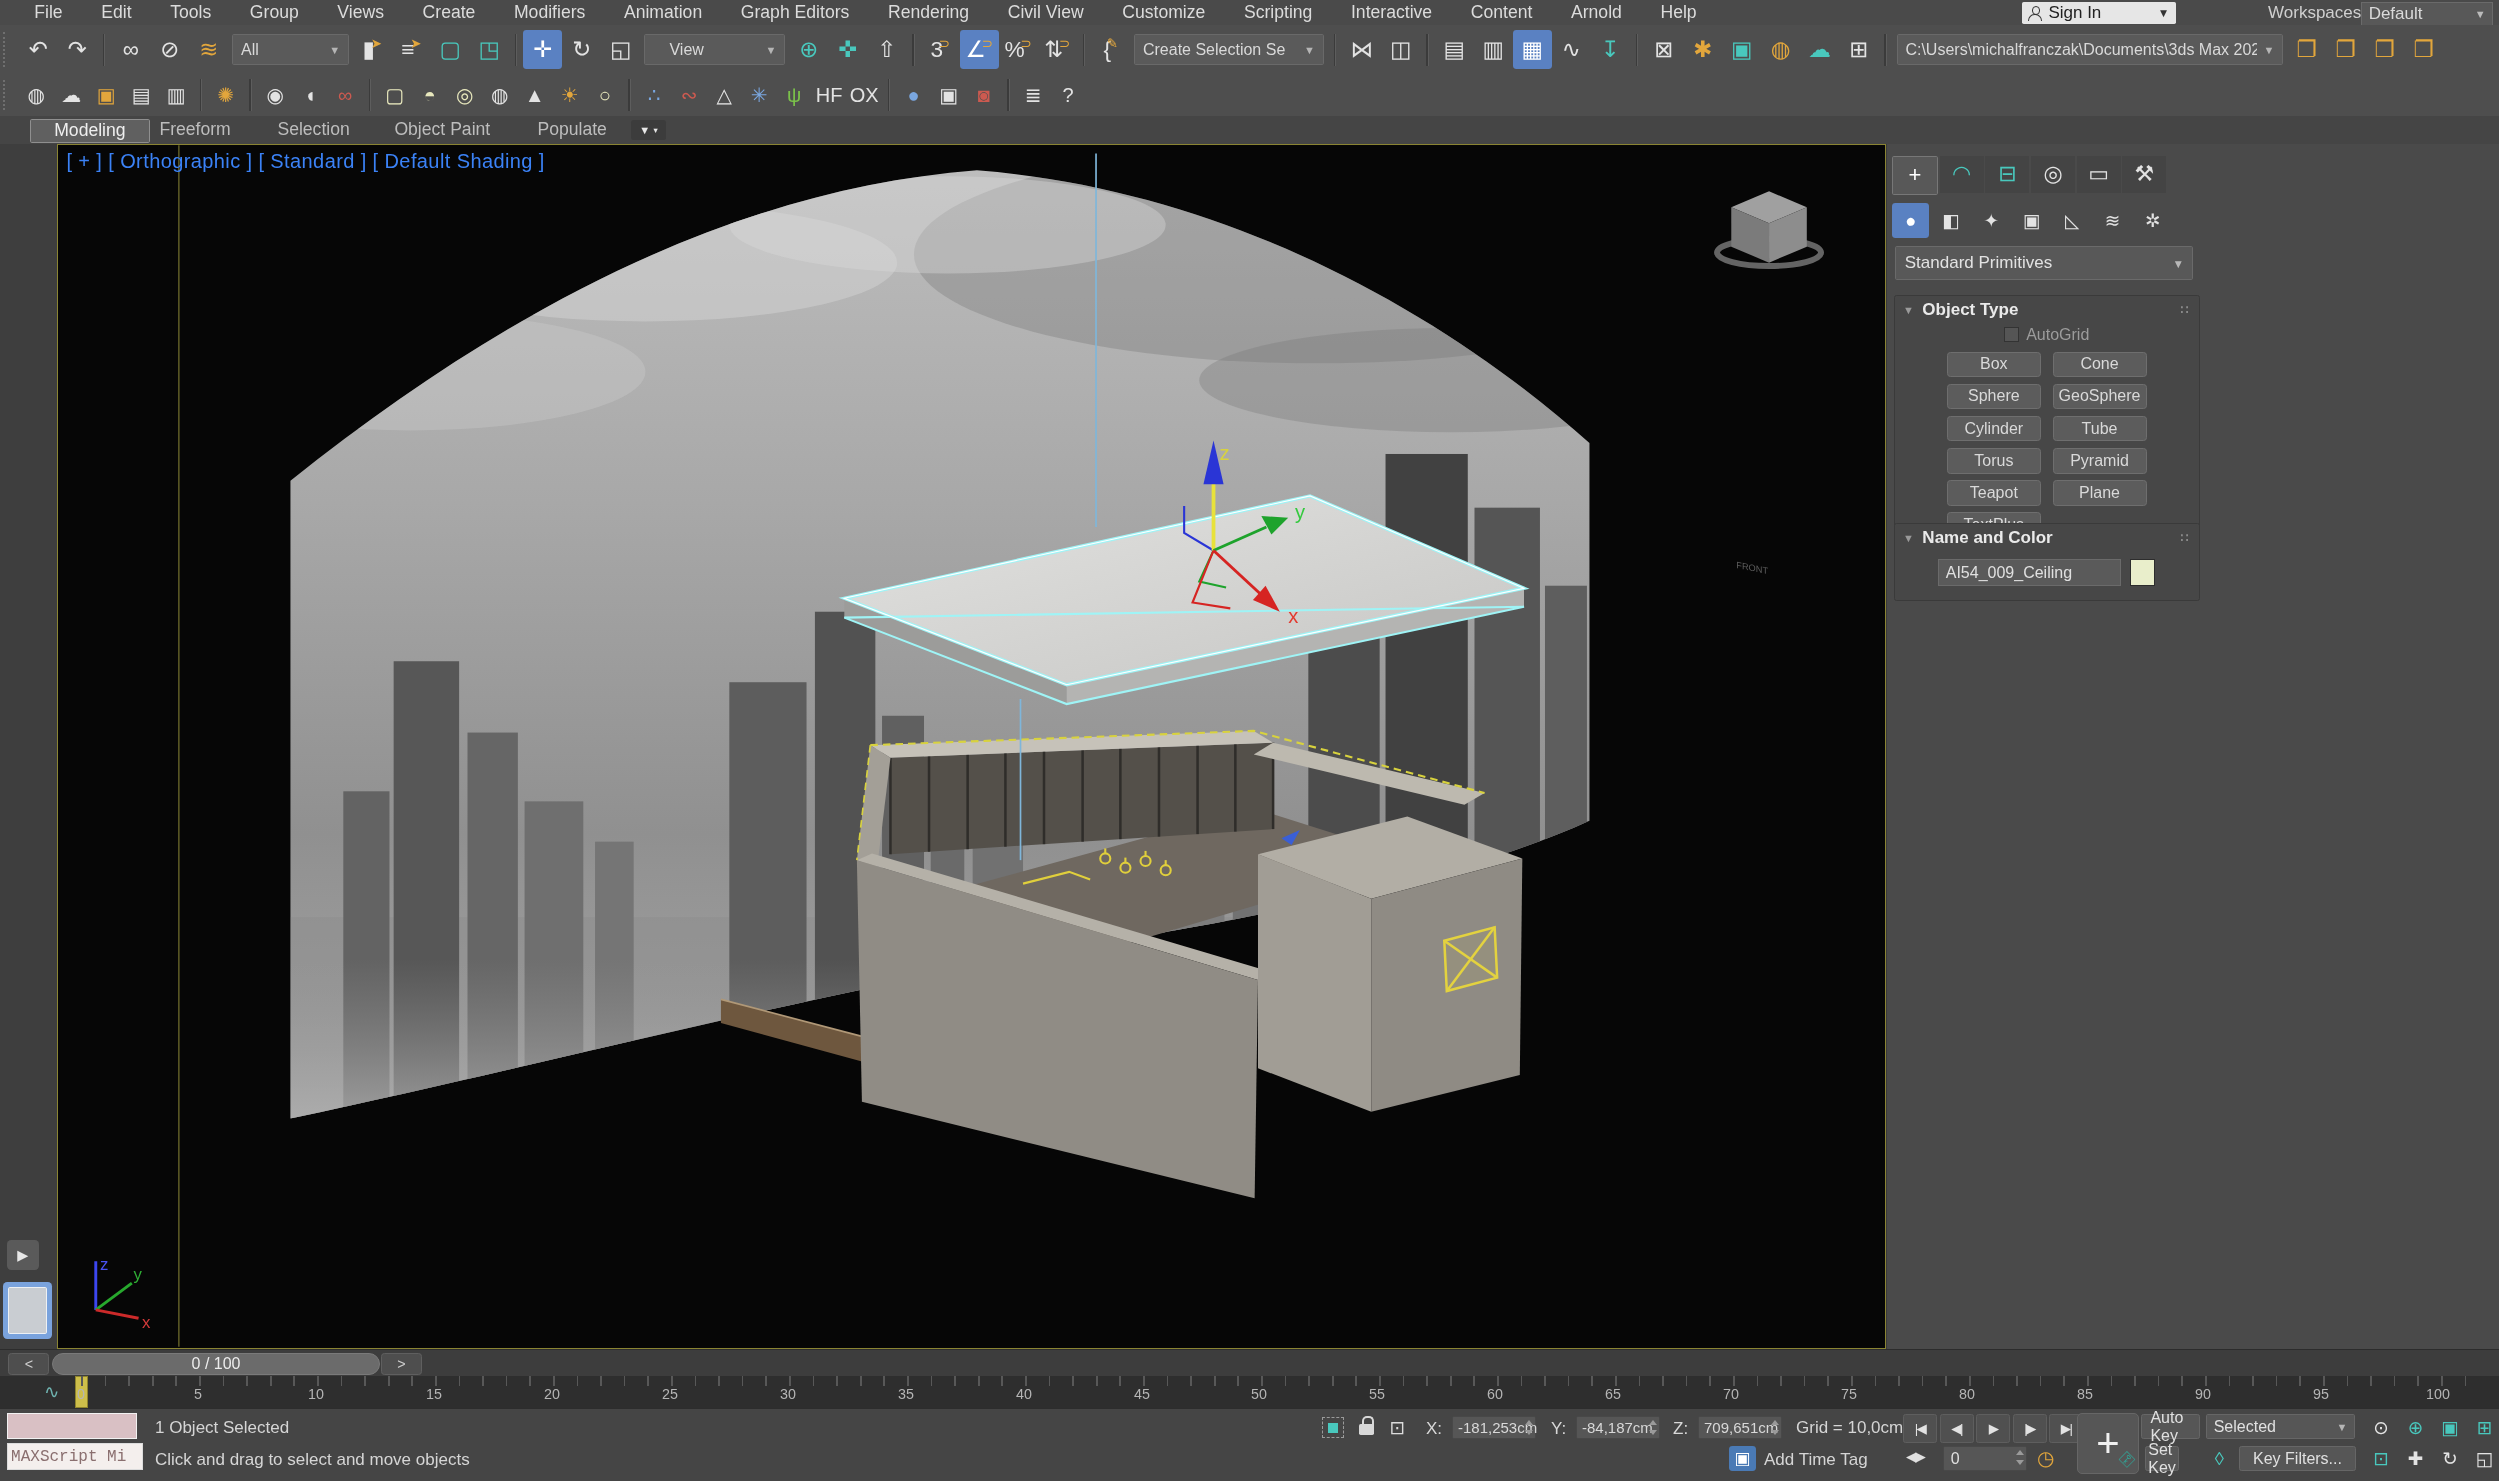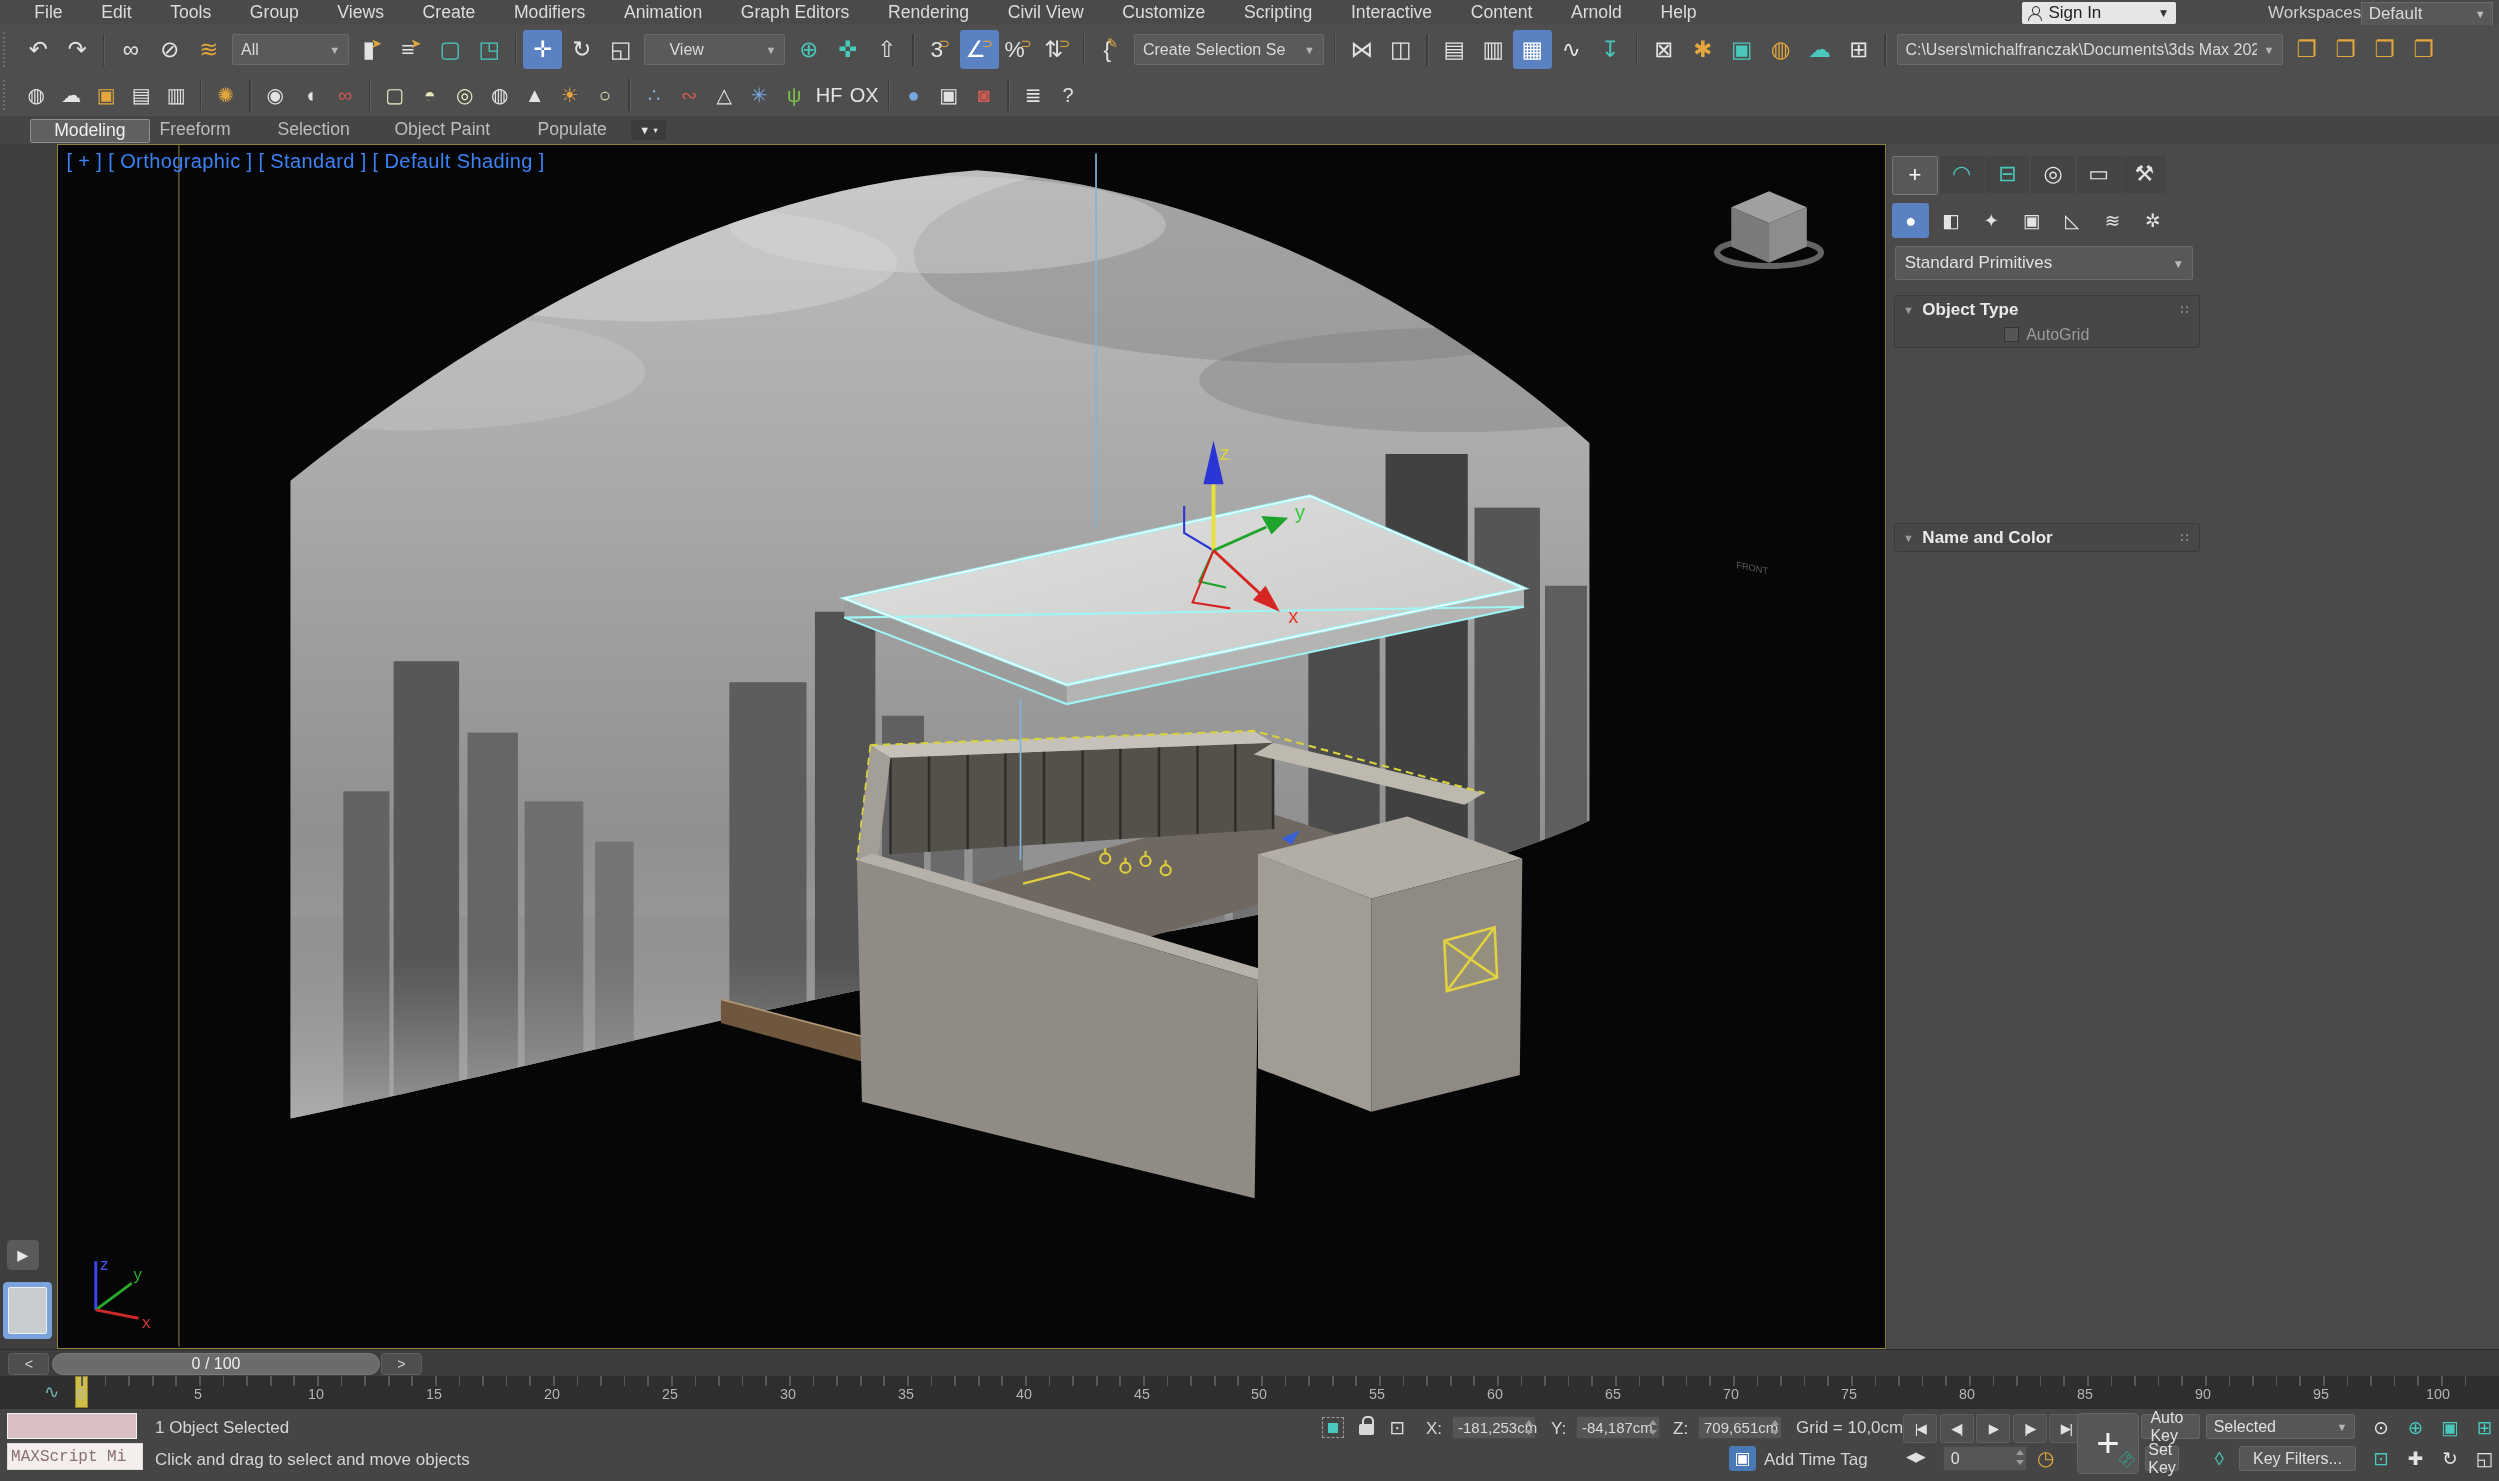--- a/index.html
+++ b/index.html
@@ -645,27 +645,44 @@
     <section class="rollout" style="top:151px;">
       <div class="rollout-hdr">
         <span class="tri">▼</span>
         <span>Object Type</span>
         <span class="grip">∷</span>
       </div>
       <div class="autogrid-row">
         <span class="checkbox"></span>
         <span class="autogrid-label">AutoGrid</span>
       </div>
+      <div class="objtype-grid">
+          <span class="obj-btn">Box</span>
+          <span class="obj-btn">Cone</span>
+          <span class="obj-btn">Sphere</span>
+          <span class="obj-btn">GeoSphere</span>
+          <span class="obj-btn">Cylinder</span>
+          <span class="obj-btn">Tube</span>
+          <span class="obj-btn">Torus</span>
+          <span class="obj-btn">Pyramid</span>
+          <span class="obj-btn">Teapot</span>
+          <span class="obj-btn">Plane</span>
+          <span class="obj-btn">TextPlus</span>
+        </div>
     </section>
 
     <section class="rollout" style="top:379px;">
       <div class="rollout-hdr">
         <span class="tri">▼</span>
         <span>Name and Color</span>
         <span class="grip">∷</span>
+      </div>
+      <div class="name-row">
+        <span class="name-field">AI54_009_Ceiling</span>
+        <span class="color-swatch" style="background: rgb(233, 238, 203);"></span>
       </div>
     </section>
   </aside>
 </div>
 
 <div class="slider-row">
   <span class="ts-arrow" style="left:8.4px;">&lt;</span>
   <span class="ts-handle">0 / 100</span>
   <span class="ts-arrow" style="left:381px;">&gt;</span>
 </div>

